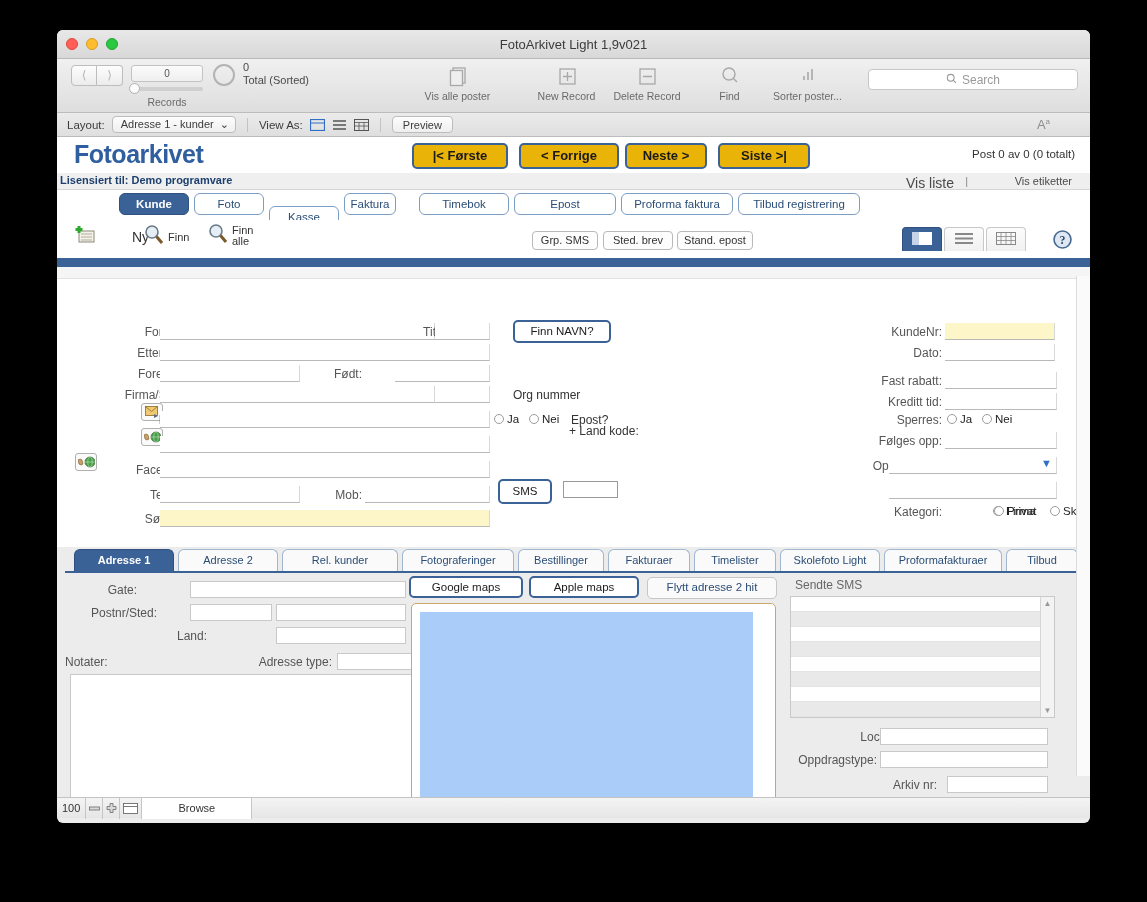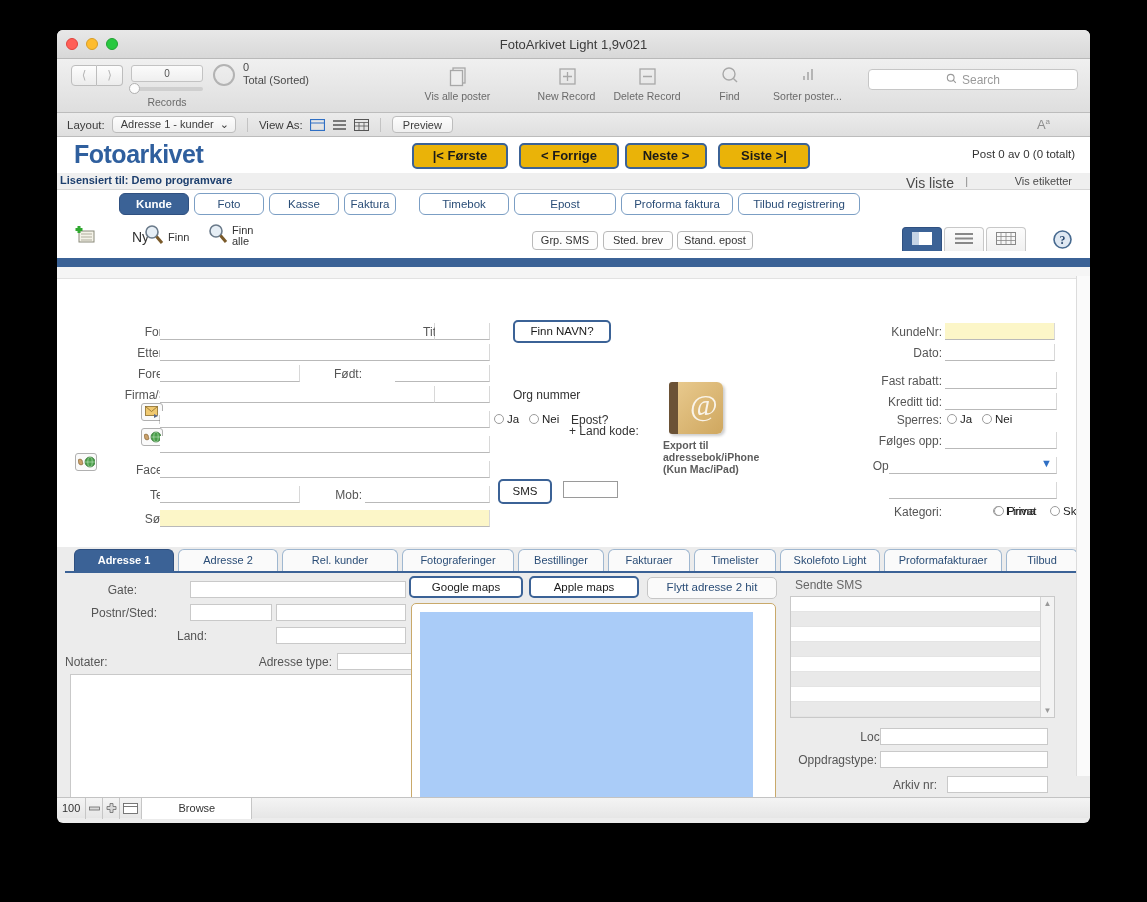--- a/index.html
+++ b/index.html
@@ -418,21 +418,21 @@
     <div class="licrow">
       <div class="lictext">Lisensiert til: Demo programvare</div>
       <div class="vislist">Vis liste</div>
       <div class="vdiv">|</div>
       <div class="visetik">Vis etiketter</div>
     </div>
 
     <div class="tabrow">
       <div class="modtab active" style="left:62px;width:70px;">Kunde</div>
       <div class="modtab" style="left:137px;width:70px;">Foto</div>
-      <div class="modtab" style="left:212px;width:70px;">Kasse</div>
+      <div class="modtab" style="left:212px;width:70px;margin-top:13px;">Kasse</div>
       <div class="modtab" style="left:287px;width:52px;">Faktura</div>
       <div class="modtab" style="left:362px;width:90px;">Timebok</div>
       <div class="modtab" style="left:457px;width:102px;">Epost</div>
       <div class="modtab" style="left:564px;width:112px;">Proforma faktura</div>
       <div class="modtab" style="left:681px;width:122px;">Tilbud registrering</div>
     </div>
 
     <div class="actionrow">
       <div style="position:absolute;left:18px;top:5px;display:flex;align-items:center;gap:4px;">
         <span>
@@ -581,28 +581,20 @@
       <div class="lbl" style="left:30px;top:166px;width:105px;top:209px;">Telefon:</div>
       <div class="fld" style="left:103px;top:207px;width:140px;"></div>
       <div class="lbl" style="left:235px;top:209px;width:70px;">Mob:</div>
       <div class="fld" style="left:308px;top:207px;width:125px;"></div>
       <div class="btnblue" style="left:441px;top:200px;width:54px;height:25px;line-height:21px;">SMS</div>
       <div class="fld boxed" style="left:506px;top:202px;width:55px;"></div>
 
       <div class="lbl" style="left:30px;top:233px;width:105px;">Søkefelt:</div>
       <div class="fld yellow" style="left:103px;top:231px;width:330px;"></div>
 
-      <div style="position:absolute;left:612px;top:103px;">
-        <div class="bookimg"></div>
-        <div class="exporttxt">
-          <div>Export til</div>
-          <div>adressebok/iPhone</div>
-          <div>(Kun Mac/iPad)</div>
-        </div>
-      </div>
 
       <div class="lbl" style="left:790px;top:46px;width:95px;">KundeNr:</div>
       <div class="fld yellow" style="left:888px;top:44px;width:110px;"></div>
 
       <div class="lbl" style="left:790px;top:67px;width:95px;">Dato:</div>
       <div class="fld" style="left:888px;top:65px;width:110px;"></div>
 
       <div class="lbl" style="left:790px;top:95px;width:95px;">Fast rabatt:</div>
       <div class="fld" style="left:888px;top:93px;width:112px;"></div>
 

